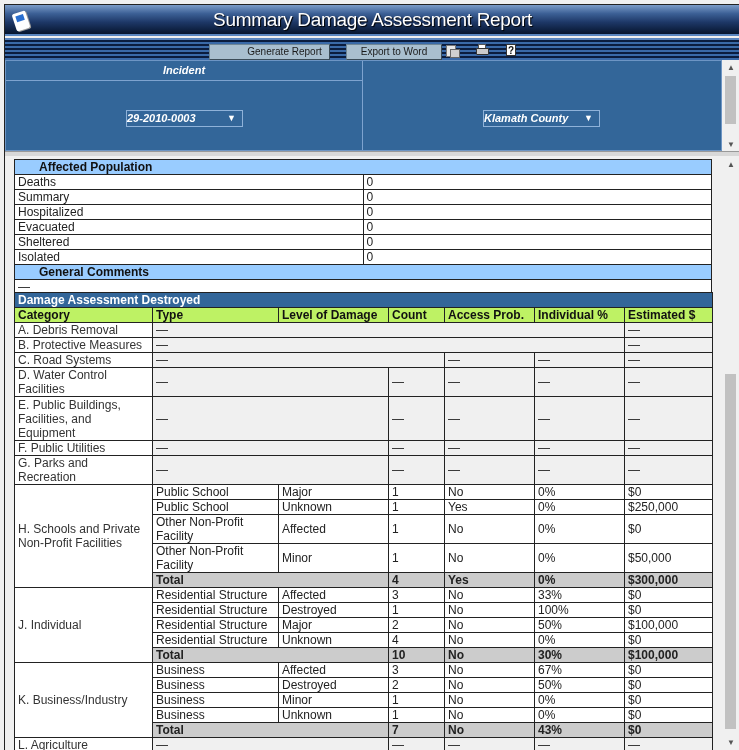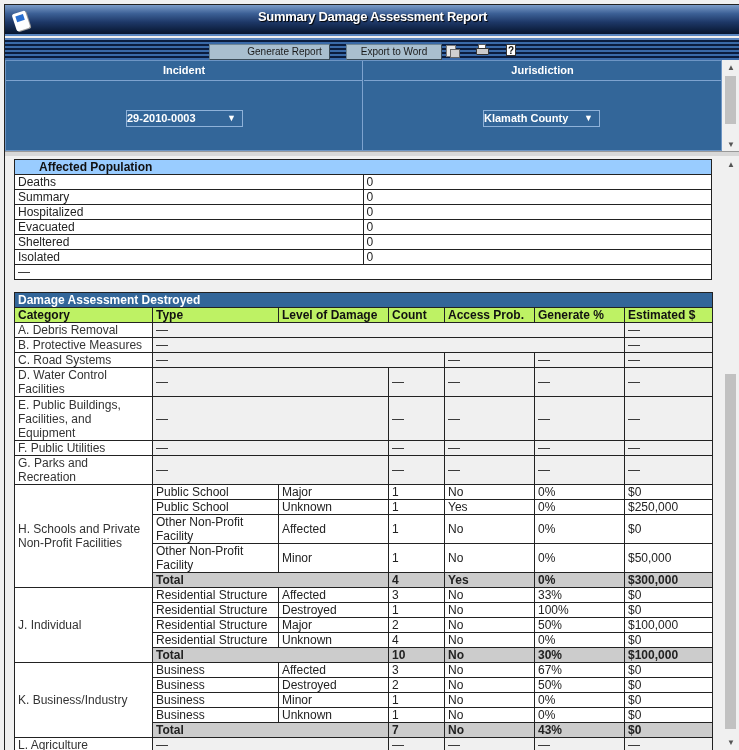--- a/index.html
+++ b/index.html
@@ -5,21 +5,21 @@
   * { box-sizing: border-box; margin: 0; padding: 0; }
   html, body { width: 739px; height: 750px; overflow: hidden; background: #f0f0f0; }
   body { font-family: "Liberation Sans", sans-serif; font-size: 12px; color: #222; position: relative; }
 
   .frame { position: absolute; left: 4px; top: 4px; width: 735px; height: 746px; border: 1px solid #222; border-right: none; border-bottom: none; background: #f0f0f0; }
 
   
   .titlebar { position: absolute; left: 0; top: 0; width: 735px; height: 31px;
     background: linear-gradient(to bottom, #7c9cc8 0%, #3b5f95 30%, #1d3766 60%, #06152e 100%);
     border-bottom: 2px solid #5a86c0; }
-  .title { position: absolute; left: 0; right: 0; top: 4px; text-align: center; color: #fff; font-weight: bold; font-size: 13px; letter-spacing: -0.3px; text-shadow: 1px 1px 1px #000; }
+  .title { position: absolute; left: 0; right: 0; top: 4px; text-align: center; color: #fff; font-weight: normal; font-size: 19px; letter-spacing: -0.3px; text-shadow: 1px 1px 1px #000; }
   .app-icon { position: absolute; left: 9px; top: 7px; width: 14px; height: 18px; background: #fff; border-radius: 2px; transform: rotate(-18deg); box-shadow: 1px 1px 0 #999; }
   .app-icon::after { content: ""; position: absolute; left: 3px; top: 3px; width: 8px; height: 6px; background: #2a6fd0; }
 
   
   .toolbar { position: absolute; left: 0; top: 33px; width: 735px; height: 22px;
     background: repeating-linear-gradient(to bottom, #0b1d3e 0px, #0b1d3e 2px, #3a6aa8 2px, #3a6aa8 4px);
     border-top: 2px solid #5a86c0; }
   .tbtn { position: absolute; top: 4px; height: 16px; background: #a9bfcf; border: 1px solid #6f8797; border-right-color: #3b4c58; border-bottom-color: #3b4c58; font-size: 10px; color: #1a1a1a; text-align: center; line-height: 14px; cursor: pointer; }
   .tbtn.gen { left: 204px; width: 121px; padding-left: 30px; }
   .tbtn.exp { left: 341px; width: 96px; }
@@ -27,21 +27,21 @@
   .ticon.copy { left: 440px; }
   .ticon.print { left: 469px; }
   .ticon.help { left: 498px; }
   .copy-shape { position: absolute; left: 1px; top: 2px; width: 10px; height: 12px; background: #e8e8e8; border: 1px solid #777; }
   .copy-shape2 { position: absolute; left: 5px; top: 6px; width: 10px; height: 9px; background: #d0d0d0; border: 1px solid #666; }
   .print-shape { position: absolute; left: 2px; top: 5px; width: 13px; height: 7px; background: #ccc; border: 1px solid #333; border-radius: 1px; }
   .print-paper { position: absolute; left: 4px; top: 1px; width: 8px; height: 5px; background: #fff; border: 1px solid #555; }
   .help-shape { position: absolute; left: 3px; top: 1px; width: 10px; height: 12px; background: #fff; border: 1px solid #333; color: #111; font-size: 10px; font-weight: bold; line-height: 11px; text-align: center; }
 
   
-  .selpanel { position: absolute; left: 0; top: 55px; width: 717px; height: 91px; background: #336699; border: 1px solid #6d95c4; }
+  .selpanel { position: absolute; left: 0; top: 55px; width: 717px; height: 91px; background: #336699; border: 1px solid #6d95c4; font-style: italic; }
   .selpanel .col { position: absolute; top: 0; height: 89px; }
   .selpanel .col.c1 { left: 0; width: 357px; border-right: 1px solid #7ea3cf; }
   .selpanel .col.c2 { left: 358px; width: 357px; }
   .selhead { height: 20px; line-height: 19px; text-align: center; color: #fff; font-weight: bold; font-size: 11px; border-bottom: 1px solid #7ea3cf; }
   .select { position: absolute; top: 49px; height: 17px; border: 1px solid #8fb2d9; background: #336699; color: #fff; font-weight: bold; font-size: 11px; line-height: 15px; cursor: pointer; }
   .select .arrow { position: absolute; right: 6px; top: 0; font-size: 9px; }
   .c1 .select { left: 120px; width: 117px; }
   .c2 .select { left: 119px; width: 117px; }
 
   .vscroll { position: absolute; background: #f0f0f0; }
@@ -104,21 +104,20 @@
 
   <div class="selpanel">
     <div class="col c1">
       <div class="selhead">Incident</div>
       <div class="select">
         <span>29-2010-0003</span>
         <span class="arrow">▼</span>
       </div>
     </div>
     <div class="col c2">
-      <div class="selhead">Jurisdiction</div>
       <div class="select">
         <span>Klamath County</span>
         <span class="arrow">▼</span>
       </div>
     </div>
   </div>
   <div class="vscroll vs1">
     <div class="arr up">▲</div>
     <div class="thumb"></div>
     <div class="arr dn">▼</div>
@@ -149,20 +148,23 @@
             <td>Evacuated</td>
             <td class="val">0</td>
           </tr>
       <tr class="white">
             <td>Sheltered</td>
             <td class="val">0</td>
           </tr>
       <tr class="white">
             <td>Isolated</td>
             <td class="val">0</td>
+          </tr>
+      <tr class="sec-light">
+            <td colspan="2">General Comments</td>
           </tr>
       <tr class="white">
             <td colspan="2">—</td>
           </tr>
     </tbody>
       </table>
 
     <table class="dmg-table">
       <colgroup>
         <col style="width:138px">
@@ -176,21 +178,21 @@
       <tbody>
           <tr class="sec-dark">
             <td colspan="7">Damage Assessment Destroyed</td>
           </tr>
       <tr class="colhead">
         <th>Category</th>
         <th>Type</th>
         <th>Level of Damage</th>
         <th>Count</th>
         <th>Access Prob.</th>
-        <th>Generate %</th>
+        <th>Individual %</th>
         <th>Estimated $</th>
       </tr>
 
       <tr>
             <td class="cat">A. Debris Removal</td>
             <td class="gray" colspan="5">—</td>
             <td class="gray">—</td>
           </tr>
       <tr>
             <td class="cat">B. Protective Measures</td>

